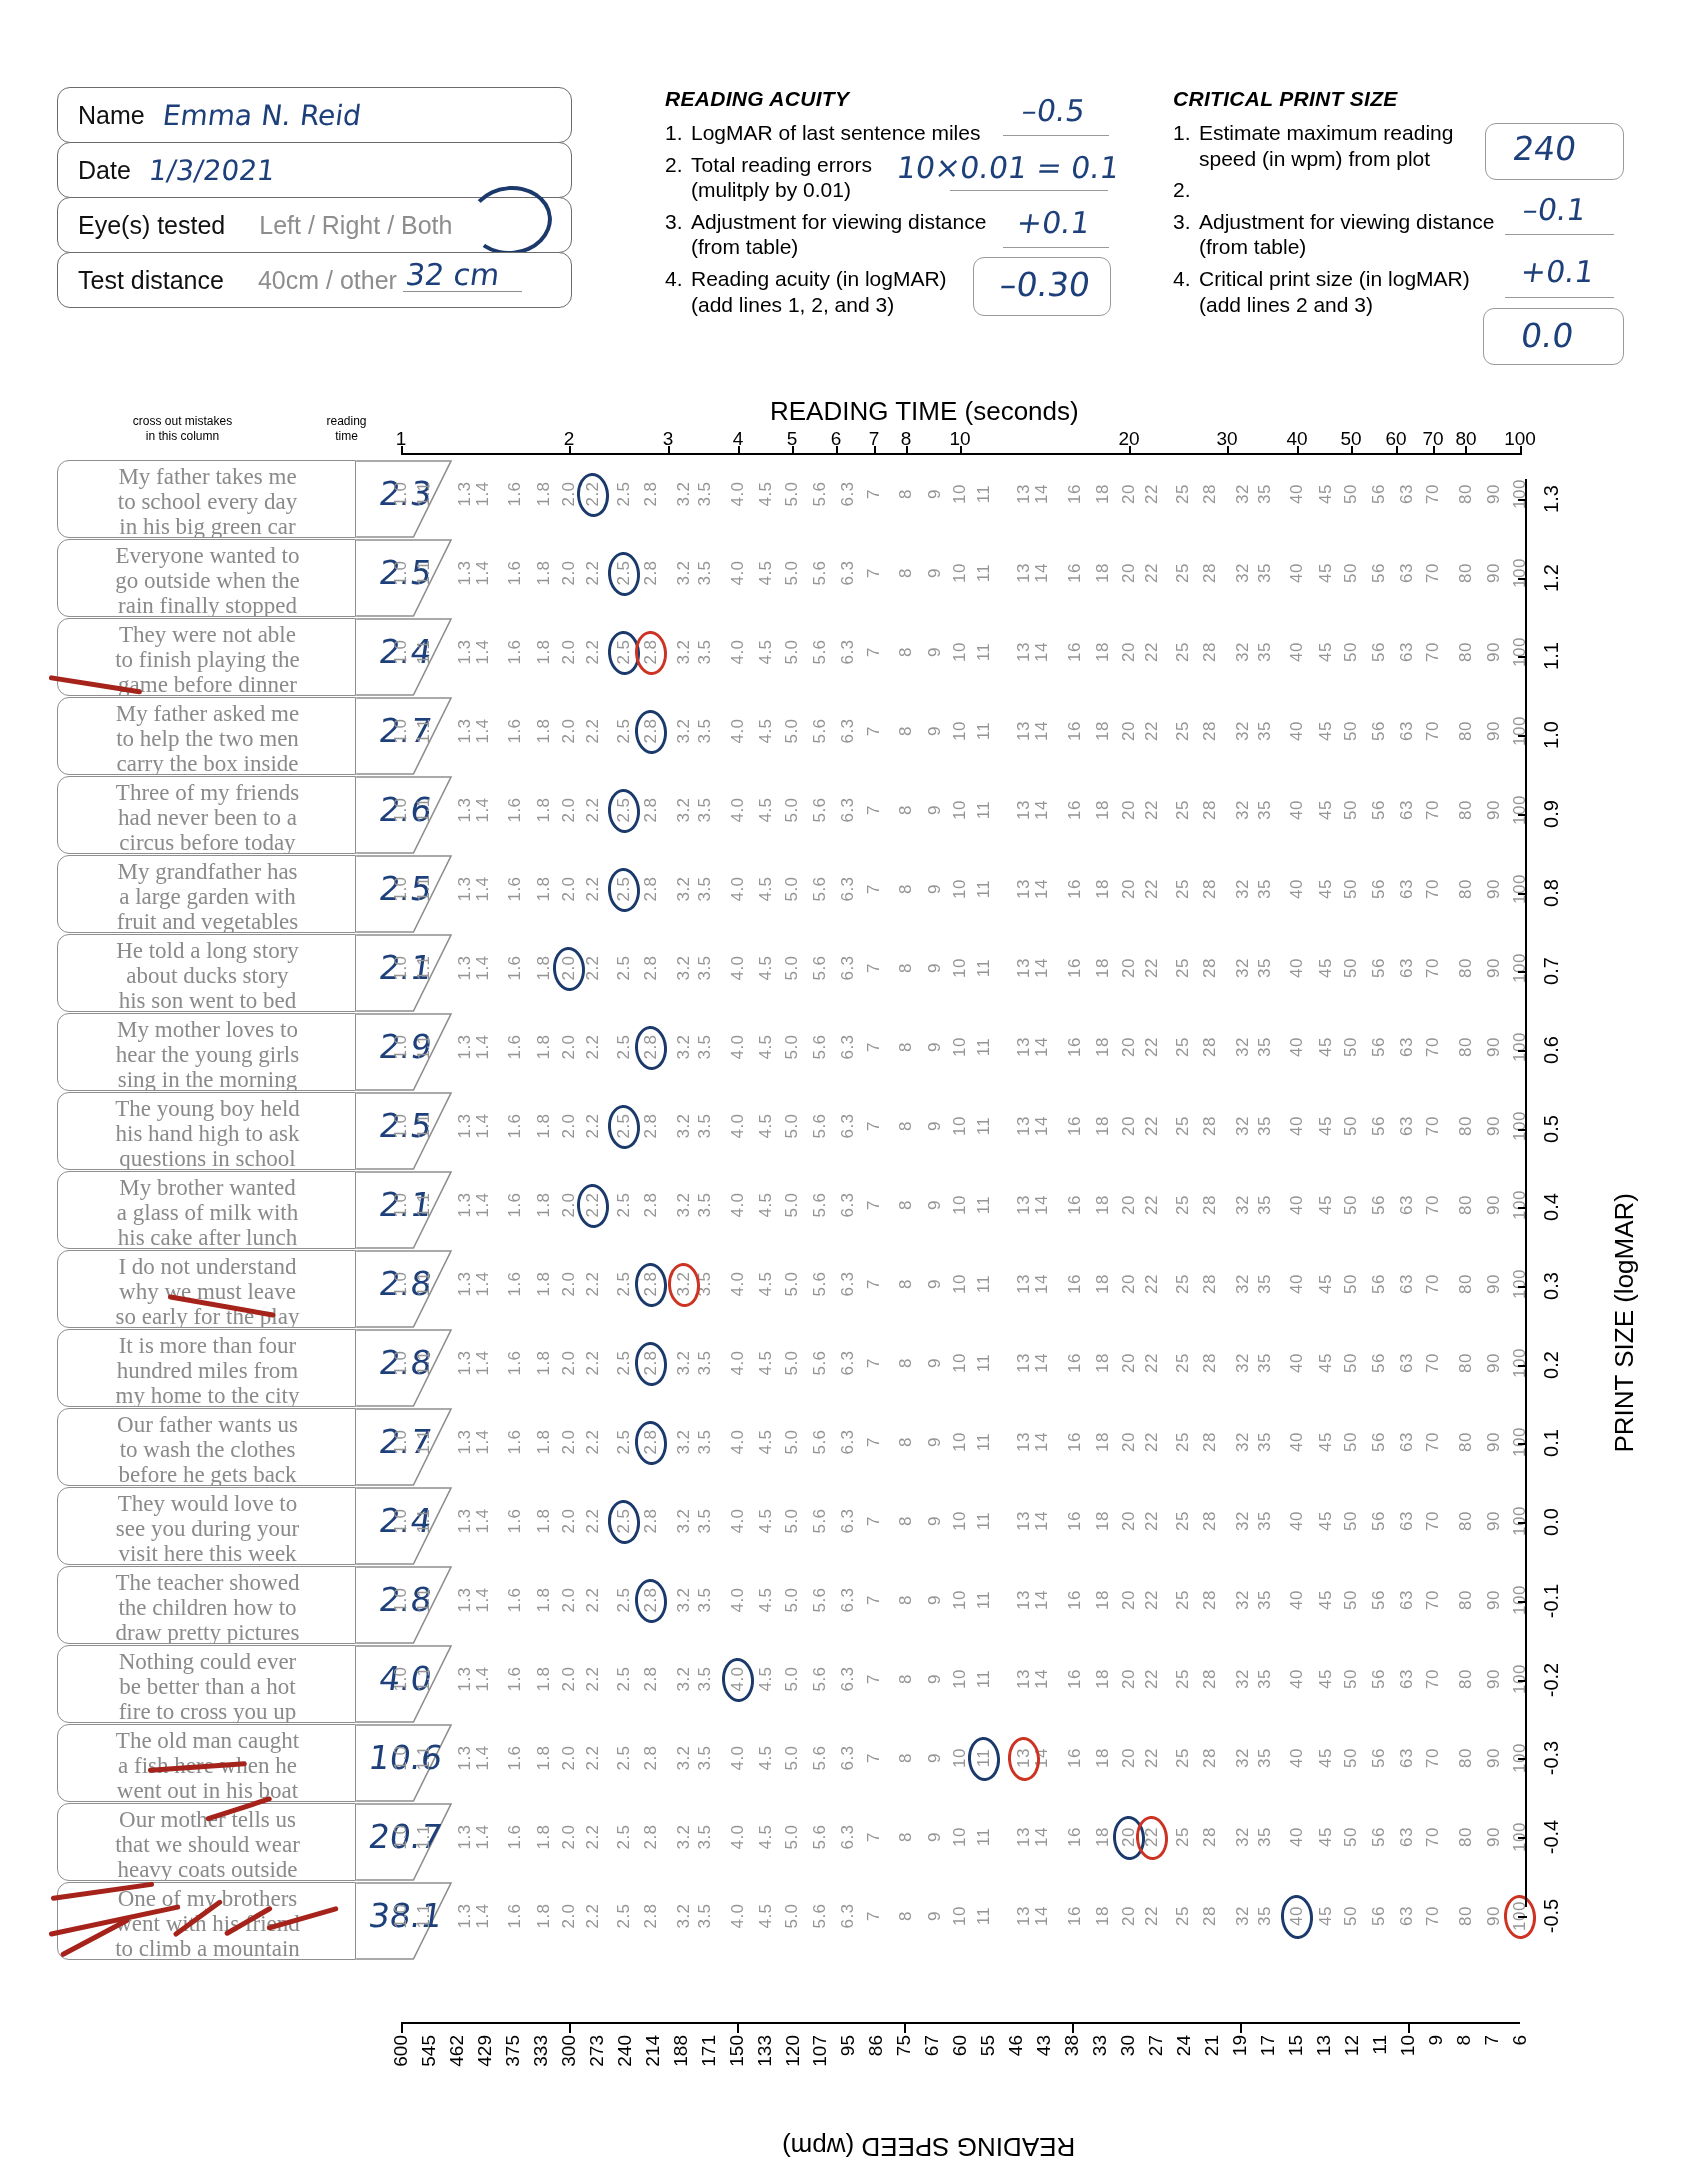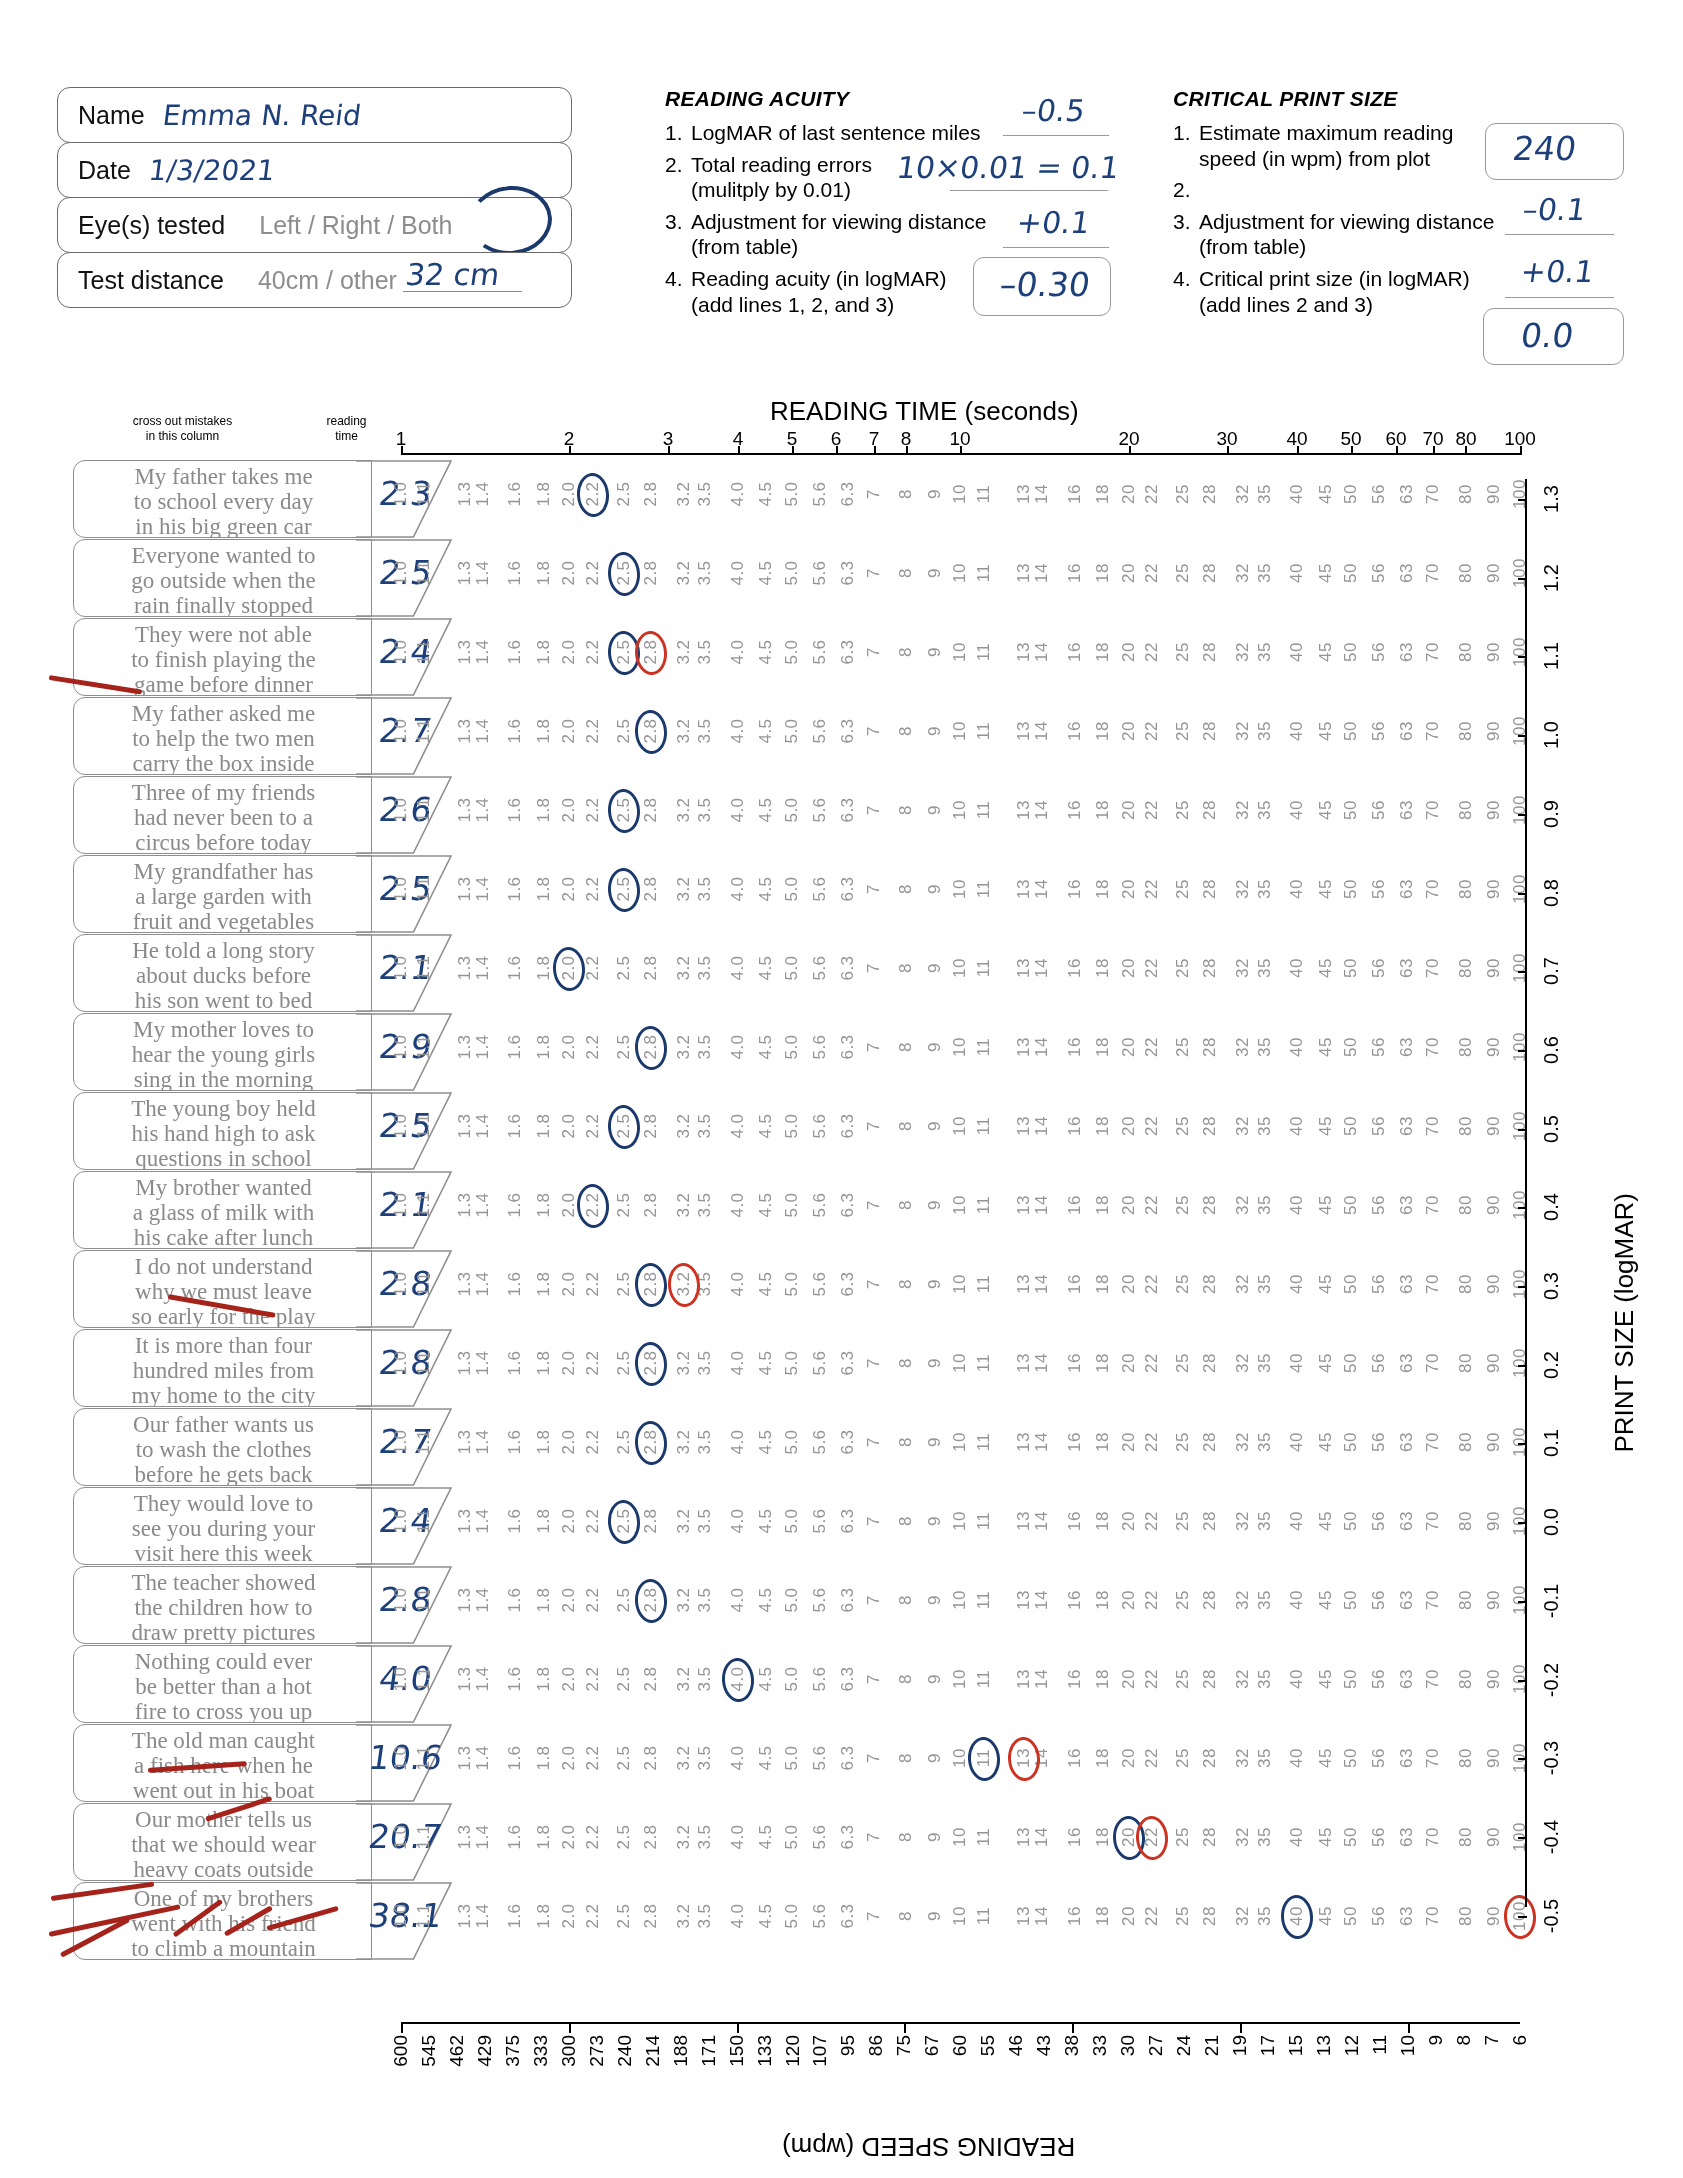--- a/index.html
+++ b/index.html
@@ -89,21 +89,21 @@
   .axisline{
     position:absolute;left:401px;top:453px;width:1119px;height:1.6px;background:#000;
   }
   .axistick{position:absolute;width:1.6px;height:9px;background:#000;top:446px;}
 
   
   .rows{position:absolute;left:57px;top:460px;}
   .row{position:relative;height:79px;}
 
   .sentbox{
-    position:absolute;left:16px;top:0;width:299px;height:78px;
+    position:absolute;left:0;top:0;width:299px;height:78px;
     box-sizing:border-box;
     border:1.4px solid #8e8e8e;border-radius:12px 0 0 12px;
     background:#fff;
     padding:3px 6px 0 8px;
     overflow:hidden;
   }
   .sent{
     font-family:"Liberation Serif", serif;
     font-size:23px;line-height:25px;color:#8a8a8a;
     text-align:center;white-space:nowrap;
@@ -655,21 +655,21 @@
           <span class="tick" style="left: 1032px;">70</span>
           <span class="tick" style="left: 1065px;">80</span>
           <span class="tick" style="left: 1093px;">90</span>
           <span class="tick" style="left: 1119px;">100</span>
           <div class="mark" style="left: 223px;"></div>
         </div>
       </div>
       <div class="row">
         <div class="sentbox">
           <div class="sent">He told a long story</div>
-          <div class="sent">about ducks before</div>
+          <div class="sent">about ducks story</div>
           <div class="sent">his son went to bed</div>
         </div>
         <svg class="flagsvg" width="111" height="79" viewBox="0 0 112 80">
           <path d="M2,1 L98,1 L60,78 L2,78" fill="none" stroke="#8e8e8e" stroke-width="1.6"></path>
         </svg>
         <div class="rtime">2.1</div>
         <div class="ticks">
           <span class="tick" style="left: 0px;">1.0</span>
           <span class="tick" style="left: 23px;">1.1</span>
           <span class="tick" style="left: 64px;">1.3</span>

